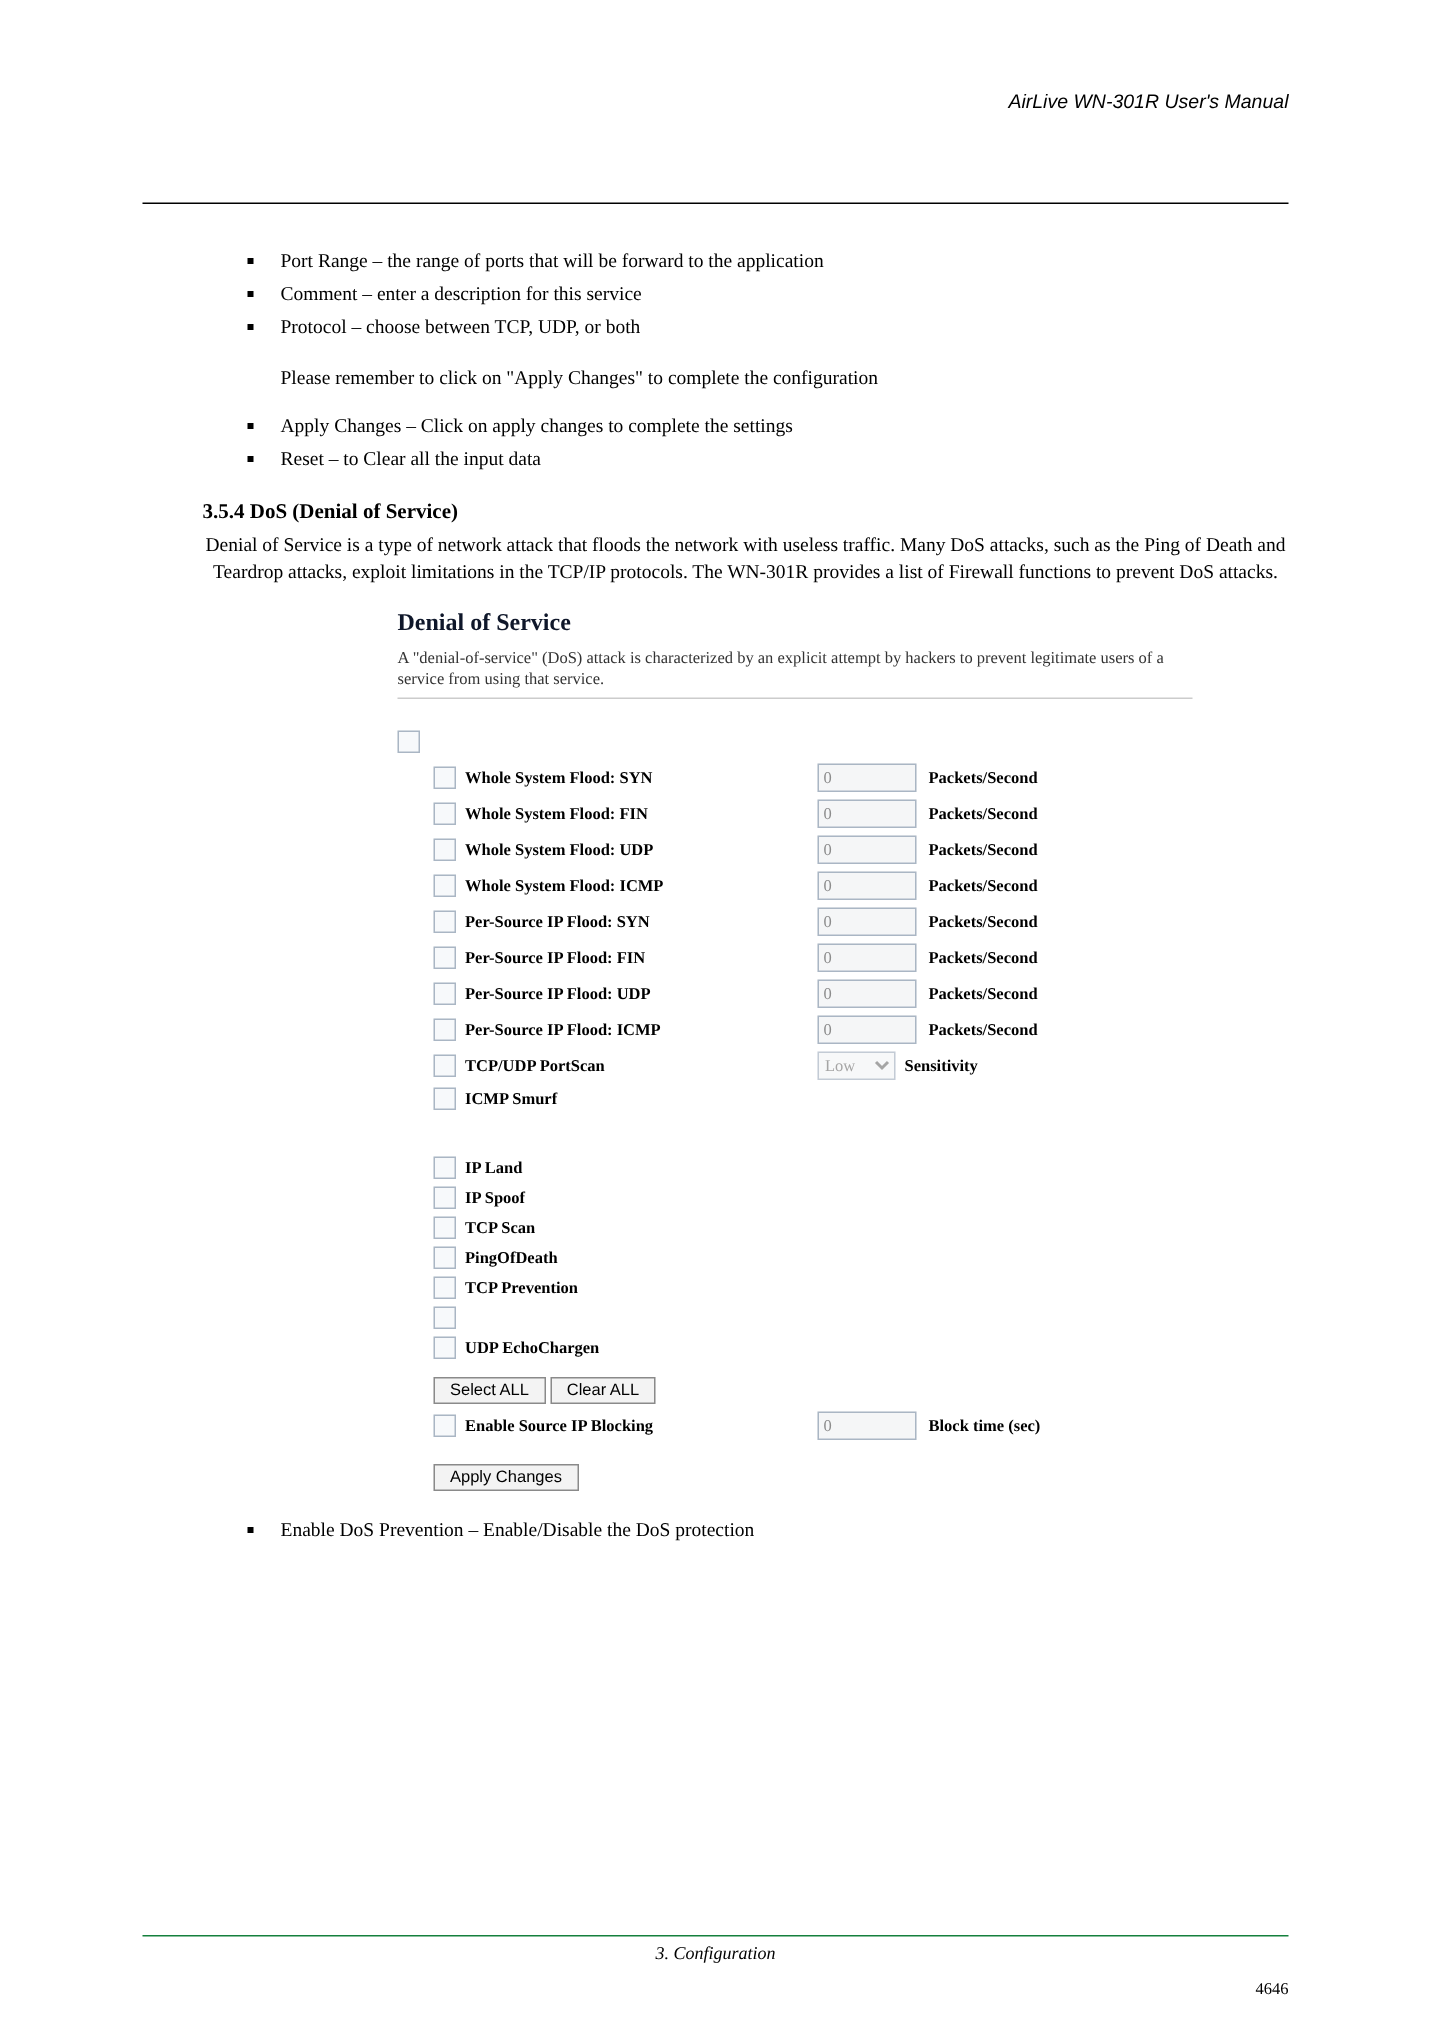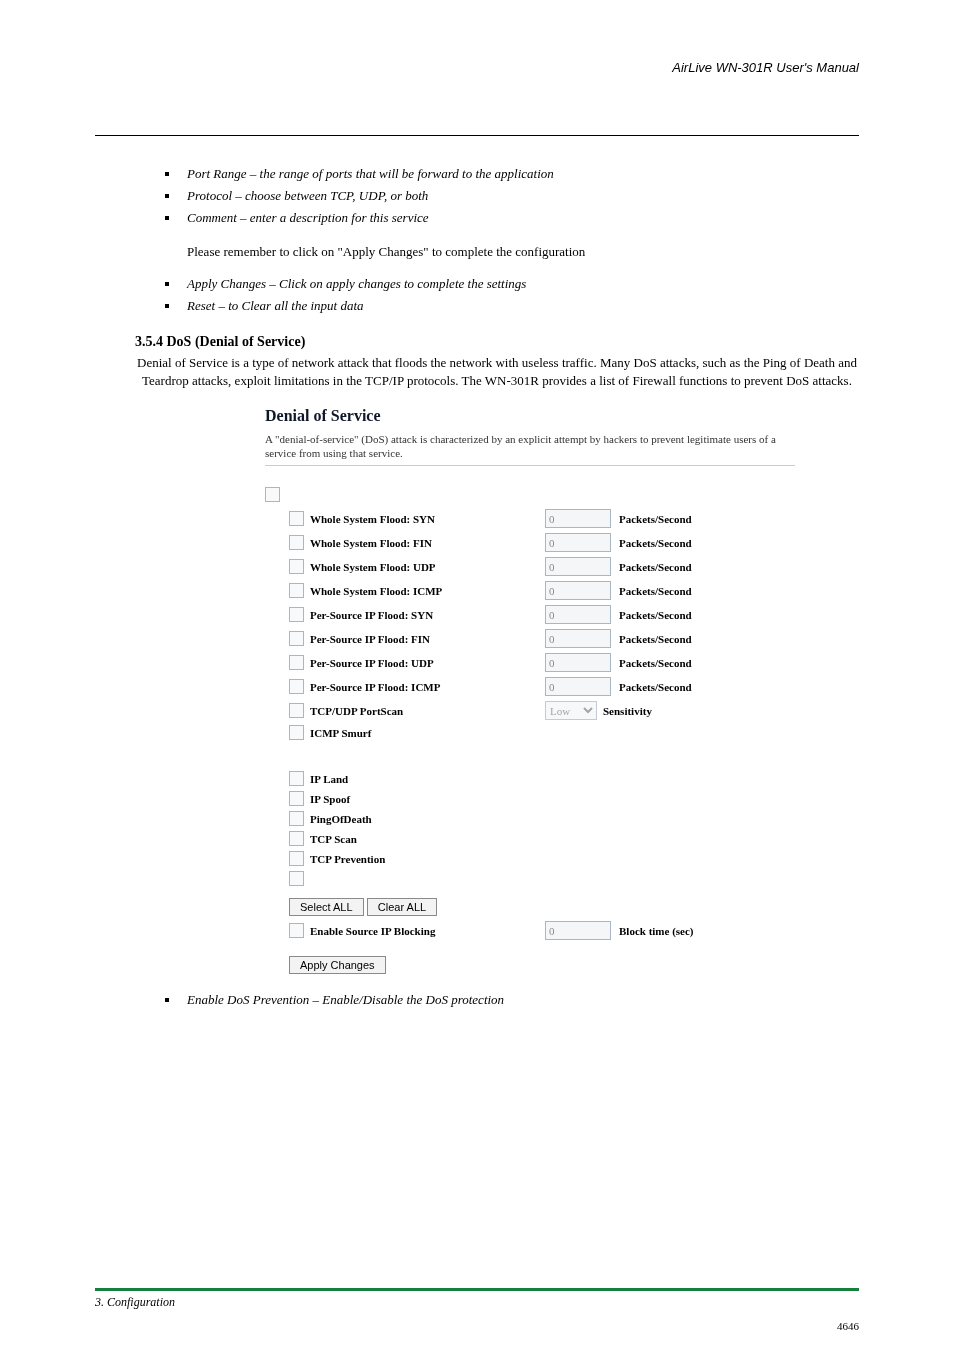--- a/index.html
+++ b/index.html
@@ -24,21 +24,20 @@
   .header-right {
     text-align: right;
     font-size: 13px;
     font-style: italic;
     margin-bottom: 2px;
   }
   .bullet-list {
     list-style: none;
     padding: 0;
     margin: 17px 0 18px 70px;
-    font-style: italic;
   }
   .bullet-list li {
     position: relative;
     padding-left: 22px;
     margin: 6px 0;
     font-size: 13px;
     font-family: "Times New Roman", serif;
   }
   .bullet-list li::before {
     content: "";
@@ -142,26 +141,26 @@
     font-family: Arial, sans-serif;
   }
   .btn-row {
     margin: 10px 0 4px 24px;
   }
   .footer {
     position: absolute;
     bottom: 40px;
     left: 95px;
     right: 95px;
-    border-top: 3px solid #15803d;
+    border-top: 1px solid #15803d;
     padding-top: 4px;
     font-size: 12px;
     font-style: italic;
     display: flex;
-    justify-content: flex-start;
+    justify-content: center;
     font-family: "Times New Roman", serif;
   }
   .page-numbers {
     display: flex;
     align-items: center;
     position: absolute;
     bottom: 18px;
     left: 0;
     width: 954px;
     justify-content: flex-end;
@@ -173,22 +172,22 @@
 </style>
 </head>
 <body>
 
 <div class="page">
   <div class="header-right">AirLive WN-301R User's Manual</div>
   <div class="header-line"></div>
 
   <ul class="bullet-list">
     <li>Port Range – the range of ports that will be forward to the application</li>
+    <li>Comment – enter a description for this service</li>
     <li>Protocol – choose between TCP, UDP, or both</li>
-    <li>Comment – enter a description for this service</li>
   </ul>
   <div class="sub-note">Please remember to click on "Apply Changes" to complete the configuration</div>
 
   <ul class="bullet-list" style="margin-top:16px">
     <li>Apply Changes – Click on apply changes to complete the settings</li>
     <li>Reset – to Clear all the input data</li>
   </ul>
 
   <div class="section-label">3.5.4 DoS (Denial of Service)</div>
   <div class="section-text">Denial of Service is a type of network attack that floods the network with useless traffic. Many DoS attacks, such as the Ping of Death and Teardrop attacks, exploit limitations in the TCP/IP protocols. The WN-301R provides a list of Firewall functions to prevent DoS attacks.</div>
@@ -269,32 +268,36 @@
         <div class="row indent" style="height: 18px; margin-top: 28px;">
           <span class="cb"></span>
           <span class="cb-label" style="flex:1">IP Land</span>
         </div>
         <div class="row indent" style="height: 18px;">
           <span class="cb"></span>
           <span class="cb-label" style="flex:1">IP Spoof</span>
         </div>
         <div class="row indent" style="height: 18px;">
           <span class="cb"></span>
+          <span class="cb-label" style="flex:1">TCP Scan</span>
+        </div>
+        <div class="row indent" style="height: 18px;">
+          <span class="cb"></span>
           <span class="cb-label" style="flex:1">PingOfDeath</span>
         </div>
         <div class="row indent" style="height: 18px;">
           <span class="cb"></span>
-          <span class="cb-label" style="flex:1">TCP Scan</span>
-        </div>
-        <div class="row indent" style="height: 18px;">
-          <span class="cb"></span>
           <span class="cb-label" style="flex:1">TCP Prevention</span>
         </div>
         <div class="row indent" style="height: 18px;">
           <span class="cb"></span>
+        </div>
+        <div class="row indent" style="height: 18px;">
+          <span class="cb"></span>
+          <span class="cb-label" style="flex:1">UDP EchoChargen</span>
         </div>
       </div>
 
     <div class="btn-row">
       <button class="btn">Select ALL</button>
       <button class="btn">Clear ALL</button>
     </div>
 
     <div class="row indent">
       <span class="cb"></span>

